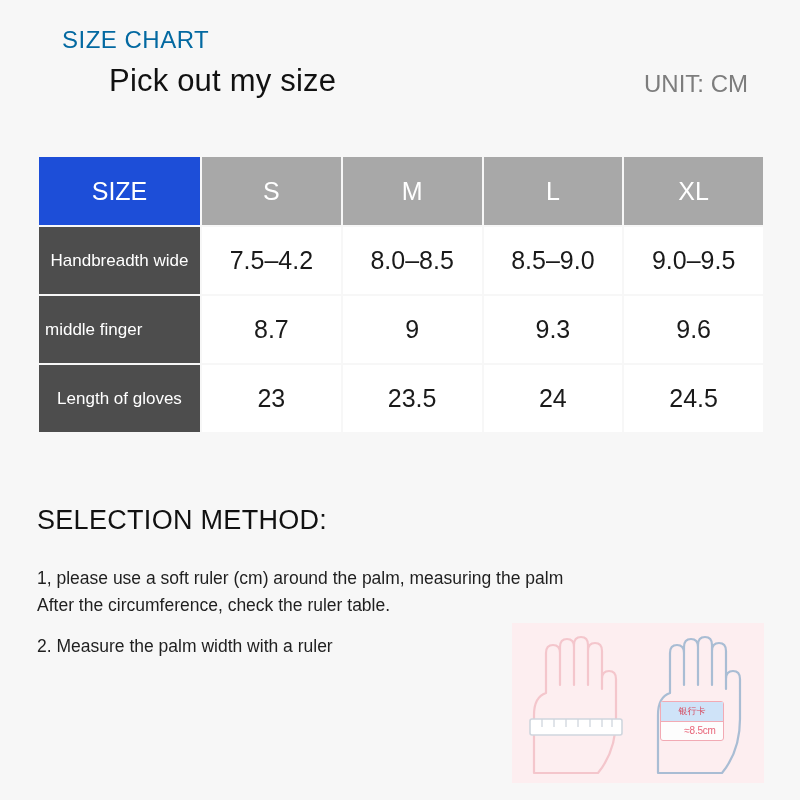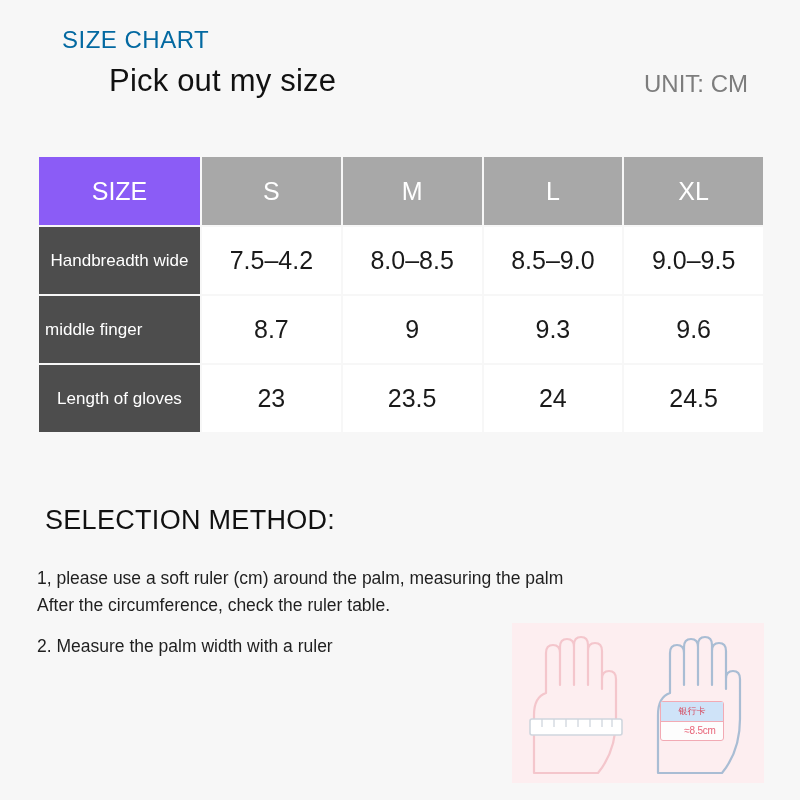--- a/index.html
+++ b/index.html
@@ -64,21 +64,21 @@
   .size-table col.c0 { width: 163px; }
   .size-table col.cx { width: 140.75px; }
 
   .size-table th, .size-table td {
     border: 2px solid #f7f7f7;
     padding: 0;
     text-align: center;
     vertical-align: middle;
   }
   .hdr-label {
-    background: #8b5cf6;
+    background: #1d4ed8;
     color: #ffffff;
     font-size: 25px;
     font-weight: 400;
     height: 68px;
   }
   .hdr-size {
     background: #a8a8a8;
     color: #ffffff;
     font-size: 25px;
     font-weight: 400;
@@ -105,21 +105,20 @@
 
   
   .section-title {
     position: absolute;
     left: 37px;
     top: 505px;
     font-size: 27px;
     font-weight: 400;
     letter-spacing: 0.3px;
     color: #111;
-    margin-left: 8px;
   }
   .steps {
     position: absolute;
     left: 37px;
     top: 565px;
     width: 720px;
   }
   .step {
     font-size: 17.5px;
     line-height: 1.55;

